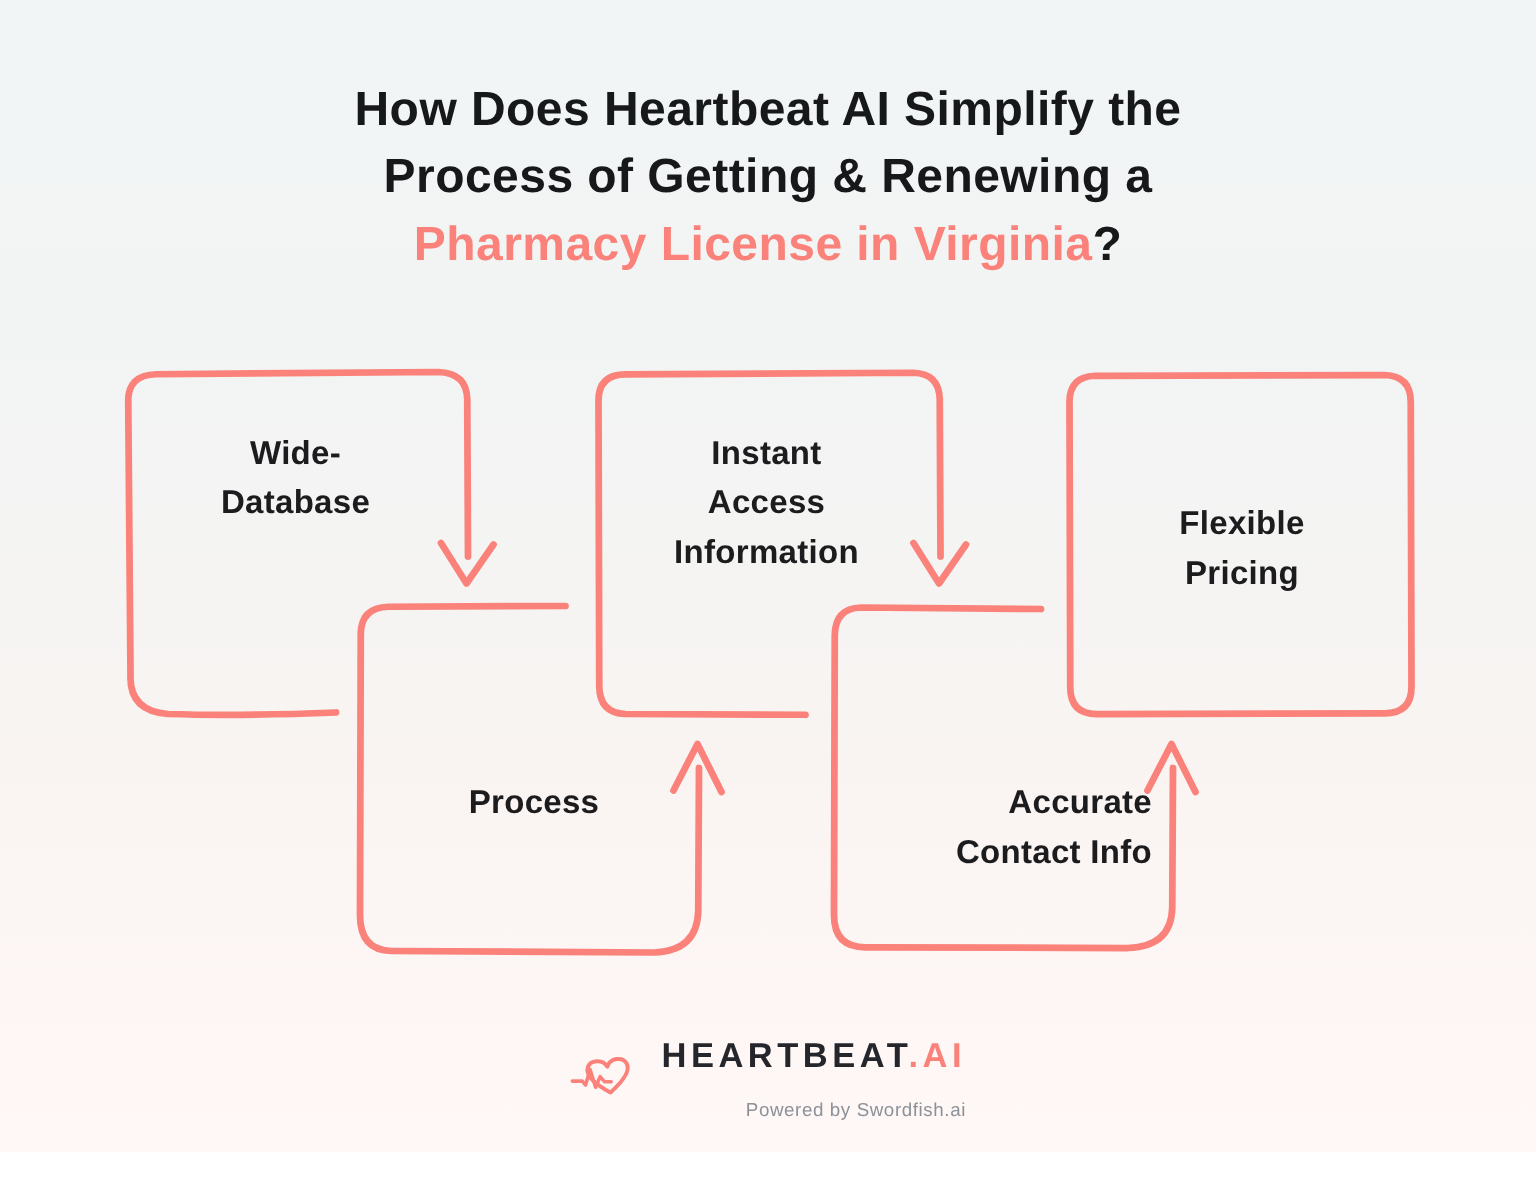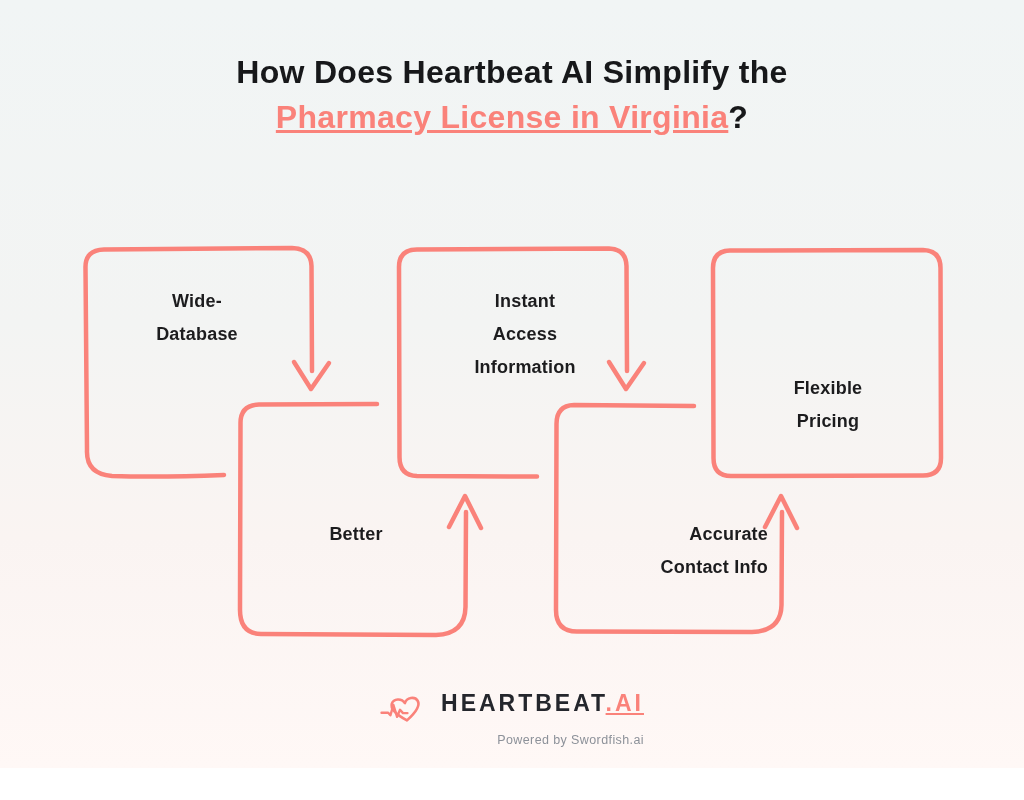--- a/index.html
+++ b/index.html
@@ -26,54 +26,54 @@
     position:absolute;
     left:0;top:50px;width:1024px;
     text-align:center;
     font-weight:700;
     font-size:32px;
     line-height:45px;
     letter-spacing:0.3px;
     color:var(--title-text);
   }
   .title .t-line{display:block;}
-  .accent{color:var(--accent);text-decoration:underline;}
+  .accent{color:var(--accent);}
   .diagram{
     position:absolute;
     left:0;top:230px;
     width:1024px;height:430px;
   }
   .diagram path{
     fill:none;
     stroke:var(--accent);
     stroke-width:4.5;
     stroke-linecap:round;
     stroke-linejoin:round;
   }
   .box-label{
     position:absolute;
     text-align:center;
     font-weight:700;
-    font-size:18px;
+    font-size:22px;
     line-height:33px;
     letter-spacing:0.2px;
     color:var(--box-text);
   }
   .box-label div{display:block;}
   .label-1{left:97px;top:285px;width:200px;}
   .label-2{left:256px;top:518px;width:200px;}
-  .label-3{left:415px;top:285px;width:220px;}
+  .label-3{left:401px;top:285px;width:220px;}
   .label-4{left:568px;top:518px;width:200px;text-align:right;}
-  .label-5{left:728px;top:332px;width:200px;margin-top:40px;}
+  .label-5{left:728px;top:332px;width:200px;}
   .logo{
     position:absolute;
     left:0;top:690px;width:1024px;
     display:flex;
     justify-content:center;
-    align-items:flex-start;
+    align-items:center;
     gap:15px;
   }
   .logo-icon{margin-top:2px;}
   .logo-icon path{
     fill:none;
     stroke:var(--accent);
     stroke-linecap:round;
     stroke-linejoin:round;
   }
   .logo-text{
@@ -96,20 +96,21 @@
     white-space:nowrap;
   }
 </style>
 </head>
 <body>
 
 <div class="page">
 
   <h1 class="title">
     <span class="t-line">How Does Heartbeat AI Simplify the</span>
+    <span class="t-line">Process of Getting &amp; Renewing a</span>
     <span class="t-line"><span class="accent">Pharmacy License in Virginia</span><span>?</span></span>
   </h1>
 
   <svg class="diagram" viewBox="0 230 1024 430" aria-hidden="true">
 
     <path d="M 224 475 Q 160 477.5 112 476 Q 86 474 87 450 L 85.5 268 Q 85 250 104 249.5 L 292 248 Q 311 248.5 311.5 266 L 312 371"></path>
     <path d="M 294 362 L 311 389 L 329 363"></path>
 
     <path d="M 377 404 L 259 404.5 Q 240.5 405 240.5 423 L 240 610 Q 240 633.5 261 634 L 436 635 Q 465 634 465.5 607 L 466 512"></path>
     <path d="M 449 527 L 465 496 L 481 528"></path>
@@ -122,21 +123,21 @@
 
     <path d="M 730 250.5 L 923 250 Q 940.5 250.5 940.5 268 L 941 458 Q 941 475.5 923 475.5 L 731 476 Q 713.5 476 713.5 458 L 713 268 Q 713 251 730 250.5 Z"></path>
   </svg>
 
   <div class="box-label label-1">
     <div>Wide-</div>
     <div>Database</div>
   </div>
 
   <div class="box-label label-2">
-    <div>Better</div>
+    <div>Process</div>
   </div>
 
   <div class="box-label label-3">
     <div>Instant</div>
     <div>Access</div>
     <div>Information</div>
   </div>
 
   <div class="box-label label-4">
     <div>Accurate</div>

